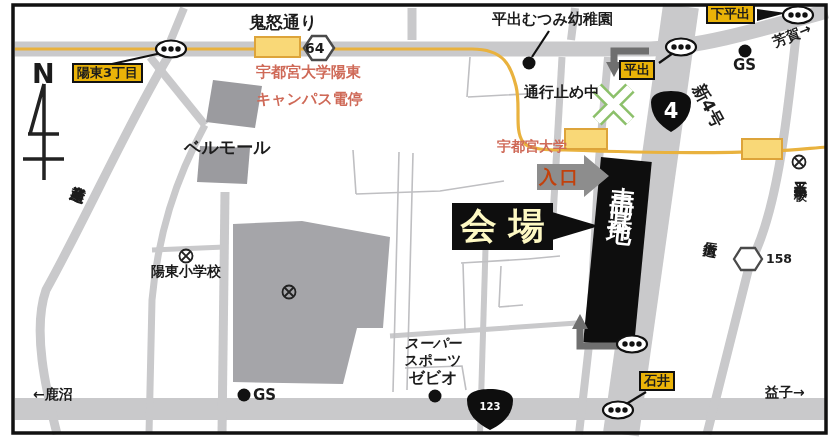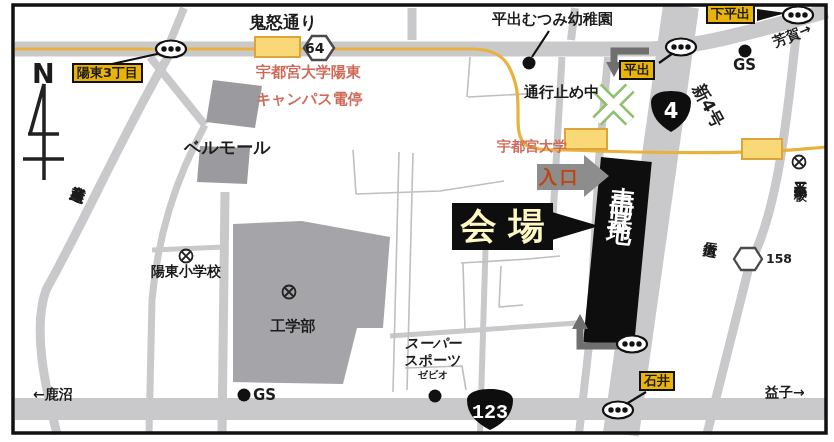--- a/index.html
+++ b/index.html
@@ -199,29 +199,28 @@
   <div class="lbl" style="left:249px;top:13px;font-size:17px;text-align:center;">鬼怒通り</div>
   <div class="lbl boxed" style="left:72px;top:63px;">陽東3丁目</div>
   <div class="lbl" style="left:32px;top:58px;font-size:27px;">N</div>
 
   <div class="lbl red" style="left:256px;top:64px;font-size:15px;">宇都宮大学陽東</div>
   <div class="lbl red" style="left:256px;top:91px;font-size:15px;">キャンパス電停</div>
 
   <div class="lbl" style="left:184px;top:129px;font-size:17px;margin-top:9px;">ベルモール</div>
   <div class="lbl vert" style="left:72px;top:174px;font-size:15px;transform:rotate(18deg);">産業通り</div>
   <div class="lbl center" style="left:149px;top:263px;width:74px;font-size:14px;">陽東小学校</div>
-  <div class="lbl center" style="left:246px;top:318px;width:94px;font-size:15px;">工学部</div>
 
   <div class="lbl" style="left:33px;top:386px;font-size:14px;">←鹿沼</div>
   <div class="lbl" style="left:253px;top:387px;font-size:15px;">GS</div>
   <div class="lbl center" style="left:398px;top:335px;width:70px;font-size:14px;font-style:italic;">スーパー</div>
   <div class="lbl center" style="left:398px;top:352px;width:70px;font-size:14px;">スポーツ</div>
-  <div class="lbl center" style="left:398px;top:369px;width:70px;font-size:10px;">ゼビオ</div>
-
-  <div class="lbl center white" style="left:470px;top:401px;width:40px;font-size:20px;font-family:Liberation Mono, monospace;">123</div>
+  <div class="lbl center" style="left:398px;top:369px;width:70px;font-size:16px;">ゼビオ</div>
+
+  <div class="lbl center white" style="left:470px;top:401px;width:40px;font-size:10px;">123</div>
   <div class="lbl boxed" style="left:639px;top:371px;">石井</div>
   <div class="lbl" style="left:765px;top:384px;font-size:14px;">益子→</div>
 
   <div class="lbl vert" style="left:705px;top:231px;font-size:14px;transform:rotate(8deg);">辰街道</div>
   <div class="lbl center" style="left:765px;top:252px;width:28px;font-size:12.5px;">158</div>
   <div class="lbl vert" style="left:792px;top:171px;font-size:13px;">平石中央小学校</div>
 
   <div class="lbl center" style="left:684px;top:96px;width:48px;font-size:17px;transform:rotate(62deg);">新4号</div>
   <div class="lbl center white" style="left:651px;top:99px;width:40px;font-size:21px;">4</div>
   <div class="lbl center" style="left:305px;top:40px;width:16px;font-size:14px;">64</div>

